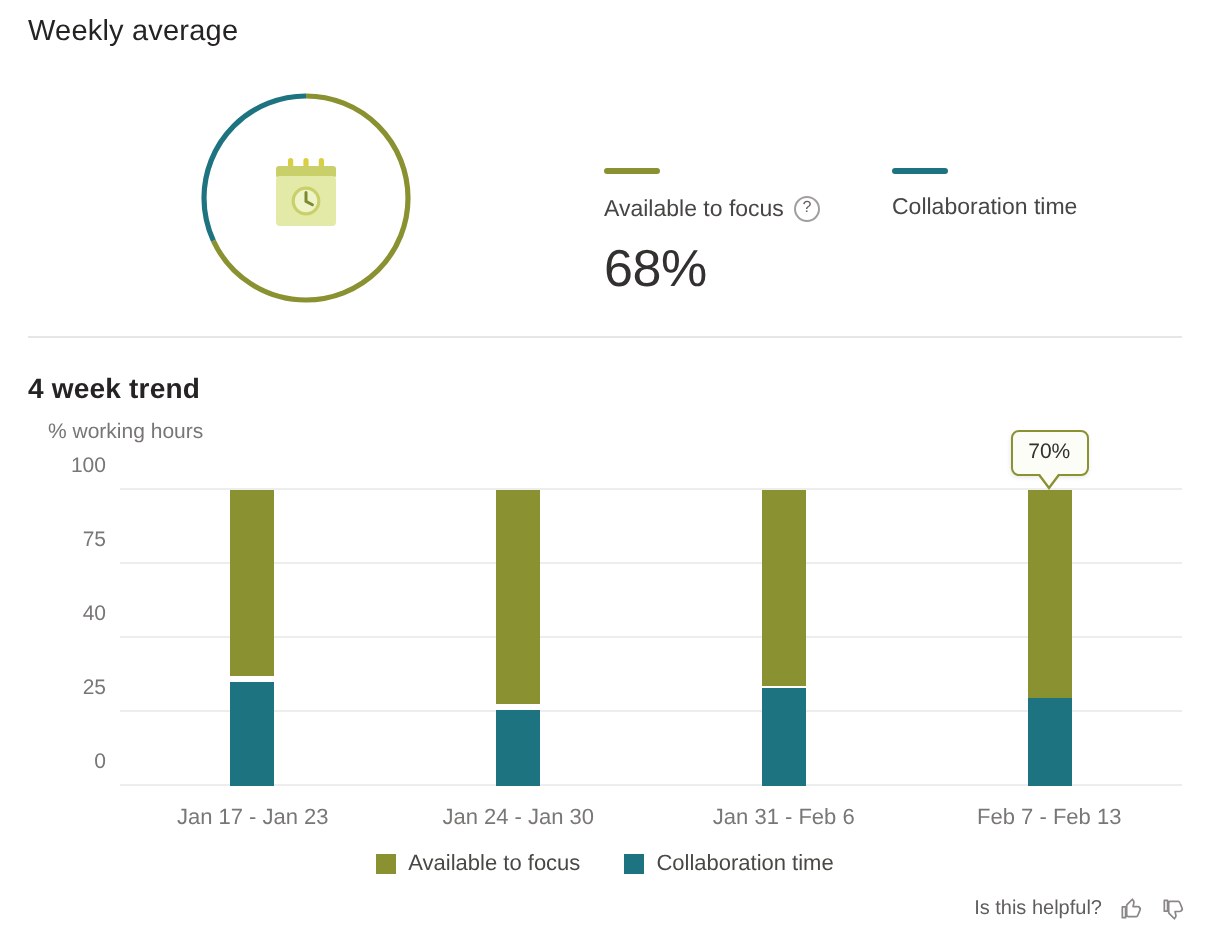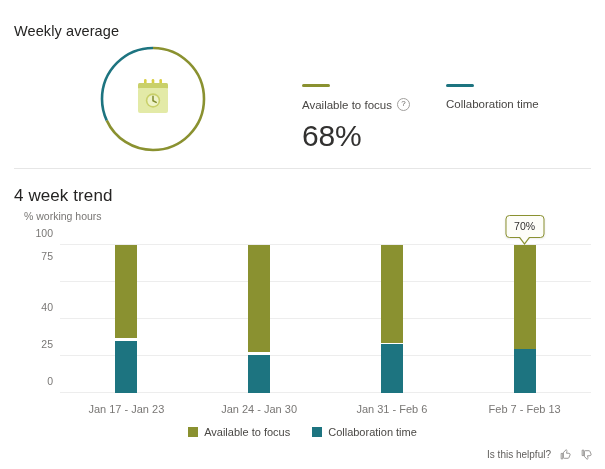--- a/index.html
+++ b/index.html
@@ -16,22 +16,22 @@
     position: relative;
   }
 
   
   .section-title {
     position: absolute;
     font-size: 14.5px;
     color: #252423;
     letter-spacing: .1px;
   }
-  #weekly-title { left: 14px; top: 23px; }
-  #trend-title  { left: 14px; top: 186px; font-weight: normal; font-size: 17px; }
+  #weekly-title { left: 14px; top: 8px; }
+  #trend-title  { left: 14px; top: 186px; font-weight: bold; font-size: 14px; }
 
   .donut-wrap {
     position: absolute;
     left: 97px;
     top: 43px;
     width: 112px;
     height: 112px;
   }
   .donut-svg { display: block; }
 
@@ -71,21 +71,21 @@
     height: 11px;
     line-height: 10px;
     text-align: center;
     font-size: 8px;
     border: 1px solid #a19f9d;
     border-radius: 50%;
     color: #605e5c;
     cursor: pointer;
   }
   .kpi-value {
-    font-size: 30px;
+    font-size: 26px;
     color: #323130;
     margin-top: 8px;
     letter-spacing: -.2px;
   }
 
   
   .divider {
     position: absolute;
     left: 14px;
     top: 168px;
@@ -275,21 +275,21 @@
   <div class="axis-caption">% working hours</div>
 
   <div class="plot" id="plot">
       <div class="gridline" style="bottom: 0px;"></div>
       <div class="ylabel" style="bottom: 0px; left: -53px;">0</div>
       <div class="gridline" style="bottom: 37px;"></div>
       <div class="ylabel" style="bottom: 37px; left: -53px;">25</div>
       <div class="gridline" style="bottom: 74px;"></div>
       <div class="ylabel" style="bottom: 74px; left: -53px;">40</div>
       <div class="gridline" style="bottom: 111px;"></div>
-      <div class="ylabel" style="bottom: 125px; left: -53px;">75</div>
+      <div class="ylabel" style="bottom: 111px; left: -53px;">75</div>
       <div class="gridline" style="bottom: 148px;"></div>
       <div class="ylabel" style="bottom: 148px; left: -53px;">100</div>
       <div class="bar-col" style="left: 55.375px; height: 148px;">
         <div class="seg-collab" title="35%" style="bottom: 0px; height: 51.8px; background: rgb(29, 116, 128);"></div>
         <div class="seg-focus" title="63%" style="bottom: 54.76px; height: 93.24px; background: rgb(138, 145, 48);"></div>
       </div>
       <div class="xlabel" style="left: 66.375px; top: 158px;">Jan 17 - Jan 23</div>
       <div class="bar-col" style="left: 188.125px; height: 148px;">
         <div class="seg-collab" title="26%" style="bottom: 0px; height: 38.48px; background: rgb(29, 116, 128);"></div>
         <div class="seg-focus" title="72%" style="bottom: 41.44px; height: 106.56px; background: rgb(138, 145, 48);"></div>

